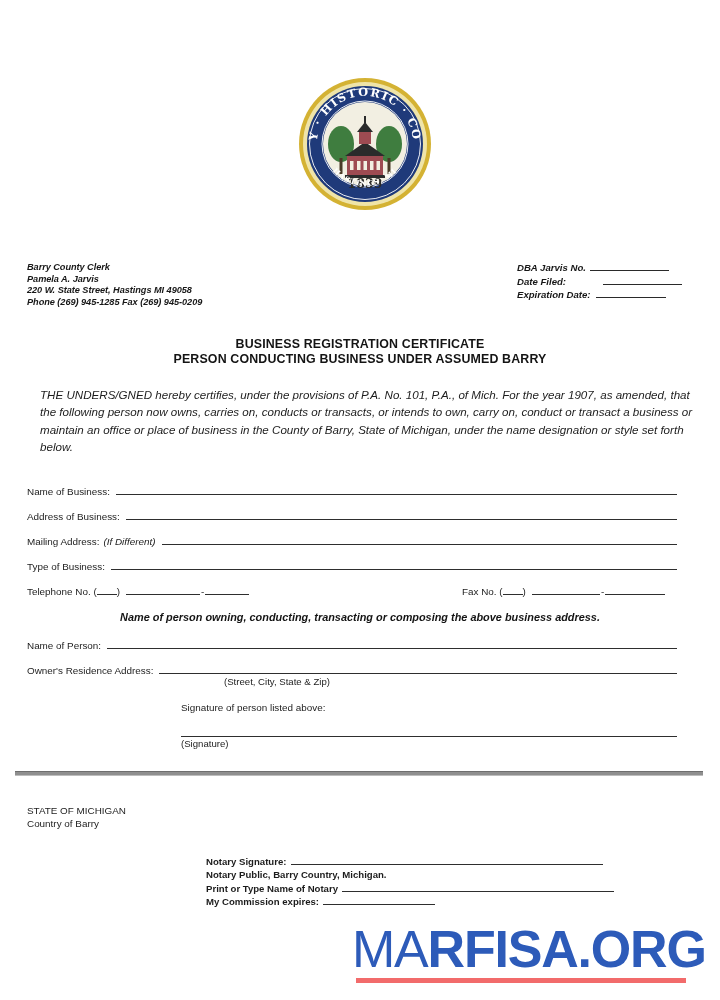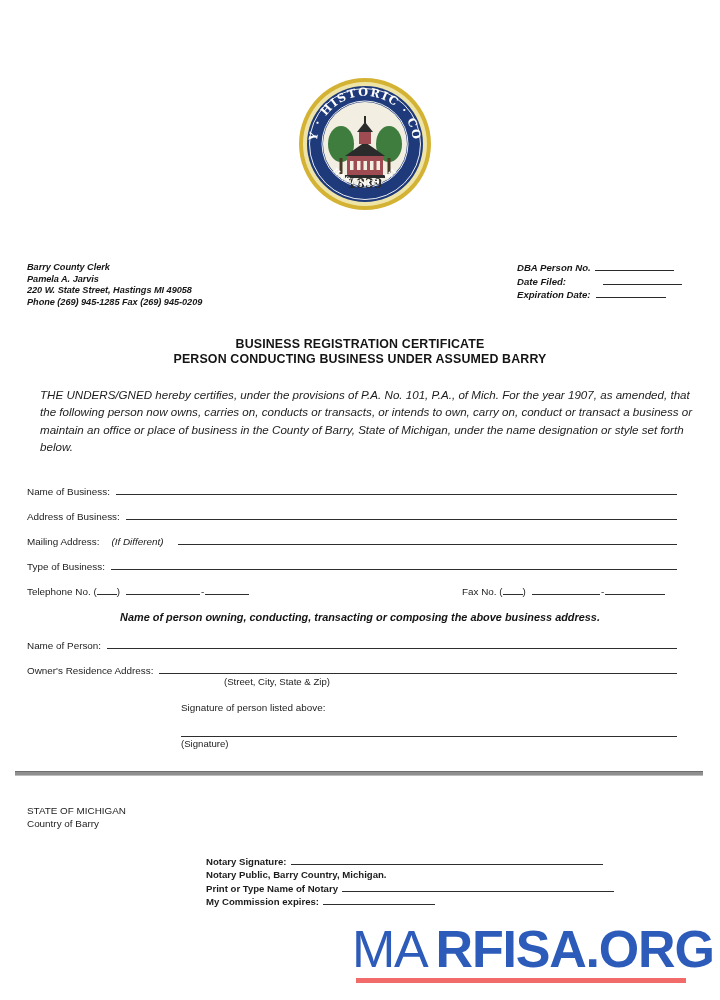--- a/index.html
+++ b/index.html
@@ -119,21 +119,21 @@
     border-bottom: 1.1px solid #2e2e2e;
     height: 10px;
     flex: 0 0 auto;
   }
   .line-grow { flex: 1 1 auto; }
 
   #f-name    { left: 27px; top: 484px; width: 650px; }
   #f-name .line { margin-left: 6px; }
   #f-addr    { left: 27px; top: 509px; width: 650px; }
   #f-addr .line { margin-left: 6px; }
-  #f-mail    { left: 27px; top: 534px; width: 650px; gap: 8px; }
+  #f-mail    { left: 27px; top: 534px; width: 650px; }
   #f-mail .line { margin-left: 6px; }
   #f-type    { left: 27px; top: 559px; width: 650px; }
   #f-type .line { margin-left: 6px; }
 
   
   #f-tel { left: 27px; top: 584px; }
   #f-tel .paren-line { display:inline-block; width: 20px; border-bottom: 1.1px solid #2e2e2e; height: 9px; }
   #f-tel .l1 { width: 74px; margin-left: 6px; }
   #f-tel .dash { margin: 0 1px; }
   #f-tel .l2 { width: 44px; }
@@ -274,21 +274,21 @@
   }
   .wm-text {
     font-size: 52px;
     line-height: 54px;
     letter-spacing: -1.2px;
     color: #2d5bb9;
     white-space: nowrap;
     font-family: "Liberation Sans", sans-serif;
   }
   .wm-light { font-weight: 400; }
-  .wm-bold  { font-weight: bold; margin-left: 8px; }
+  .wm-bold  { font-weight: bold; }
   .wm-bar {
     position: absolute;
     left: 4px;
     top: 56px;
     width: 330px;
     height: 5px;
     background: #f26b6b;
   }
 </style>
 </head>
@@ -346,21 +346,21 @@
 
   <div class="clerk">
     <div>Barry County Clerk</div>
     <div>Pamela A. Jarvis</div>
     <div>220 W. State Street, Hastings MI 49058</div>
     <div>Phone (269) 945-1285 Fax (269) 945-0209</div>
   </div>
 
   <div class="filing">
     <div class="filing-row fr1">
-      <span class="lbl">DBA Person No.</span>
+      <span class="lbl">DBA Jarvis No.</span>
       <span class="rule"></span>
     </div>
     <div class="filing-row fr2">
       <span class="lbl">Date Filed:</span>
       <span class="rule"></span>
     </div>
     <div class="filing-row fr3">
       <span class="lbl">Expiration Date:</span>
       <span class="rule"></span>
     </div>

